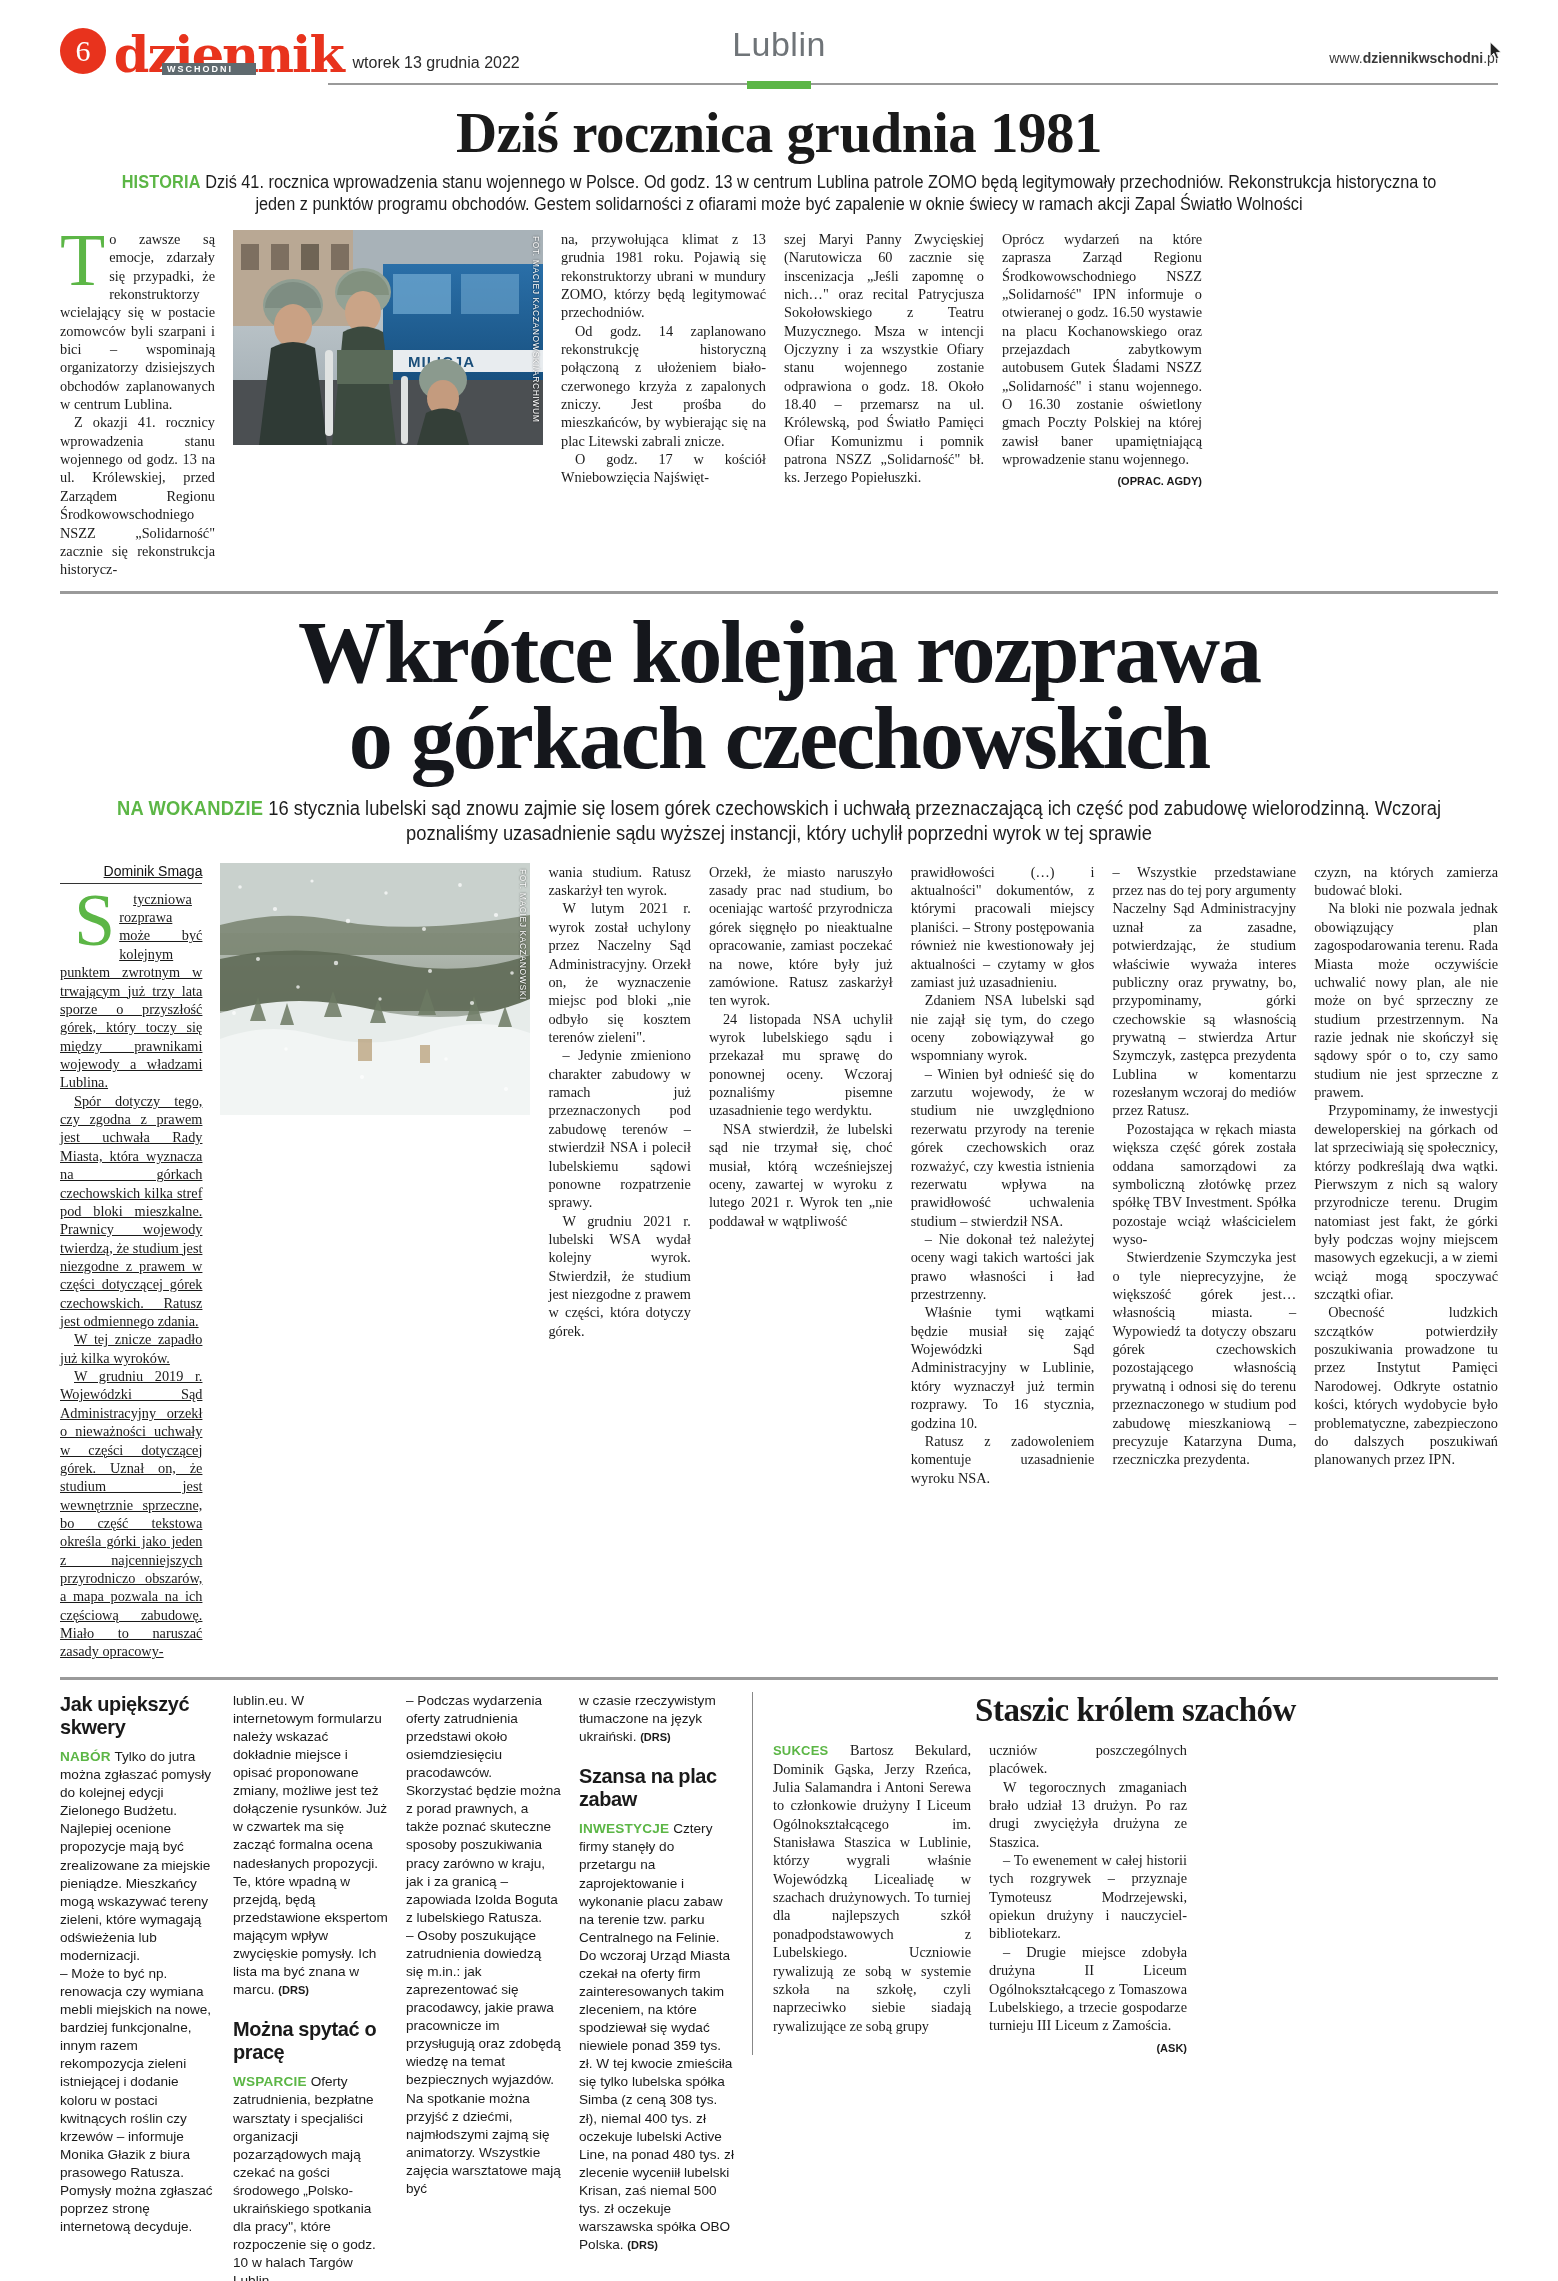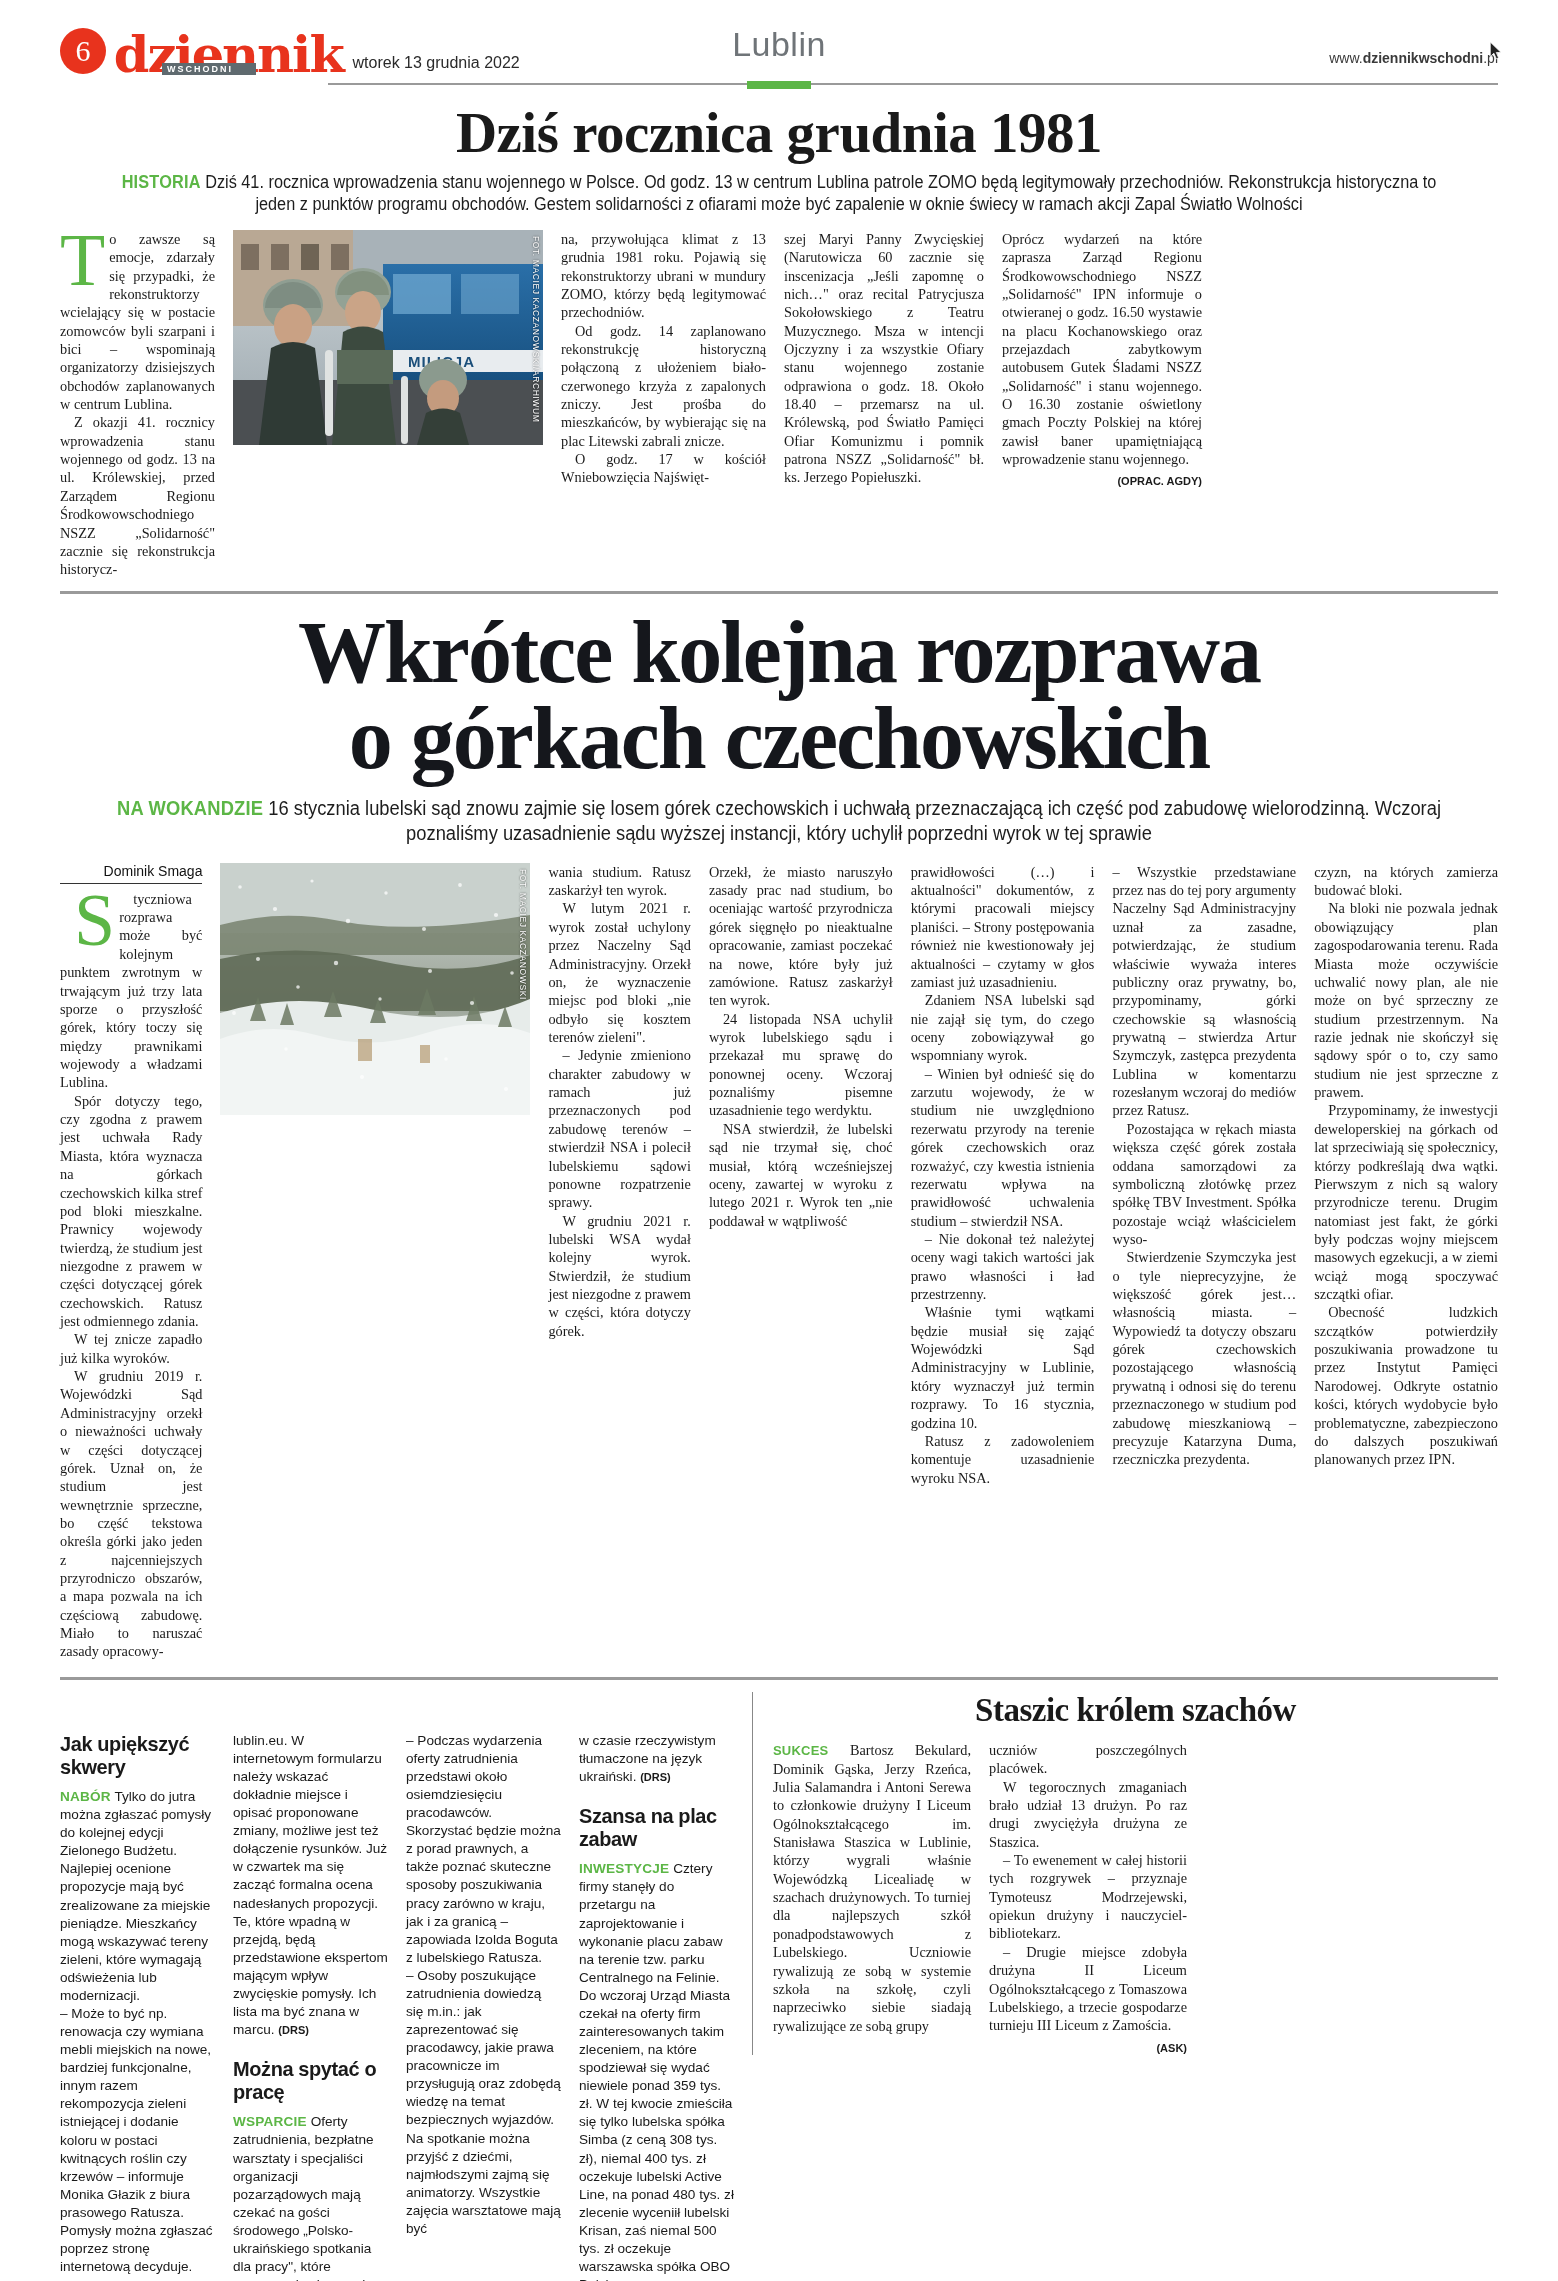--- a/index.html
+++ b/index.html
@@ -99,37 +99,37 @@
   }
   .a2-title .l2{display:block;}
   .a2-lead{
     text-align:center;font-family:"Liberation Sans",sans-serif;
     font-size:19.5px;line-height:1.3;color:#1d1d1d;
     transform:scaleX(0.94);transform-origin:center;
     margin:14px auto 16px auto;
   }
 
   .a2-cols{display:flex;gap:18px;align-items:flex-start;}
-  .b1{width:155px;}
+  .b1{width:155px;text-decoration:underline;}
   .b-photo{width:310px;}
   .b3{width:155px;}
   .b4{width:200px;}
   .b5{width:200px;}
   .b6{width:200px;}
 
   .byline{
     font-family:"Liberation Sans",sans-serif;font-size:14px;color:#111;
     text-align:right;border-bottom:1.5px solid #333;padding-bottom:2px;margin-bottom:6px;
   }
   .photo2{width:310px;height:252px;position:relative;overflow:hidden;background:#c3ccd2;}
 
   
   .bottom-rule{height:3px;background:#9a9a9a;margin:16px 0 12px 0;}
   .bottom{display:flex;gap:18px;align-items:flex-start;}
-  .bcol{width:155px;margin-top:40px;}
+  .bcol{width:155px;}
   .sans{font-family:"Liberation Sans",sans-serif;font-size:13.6px;line-height:1.33;}
   .sans p{margin:0;}
   .sans p+p{margin-top:0;}
   .minihead{
     font-family:"Liberation Sans",sans-serif;font-weight:bold;
     font-size:21px;line-height:1.1;margin:0 0 10px 0;letter-spacing:-0.4px;
     transform:scaleX(0.95);transform-origin:left;
   }
   .minihead2{margin-top:18px;}
   .right-block{border-left:1.5px solid #888;padding-left:20px;}

